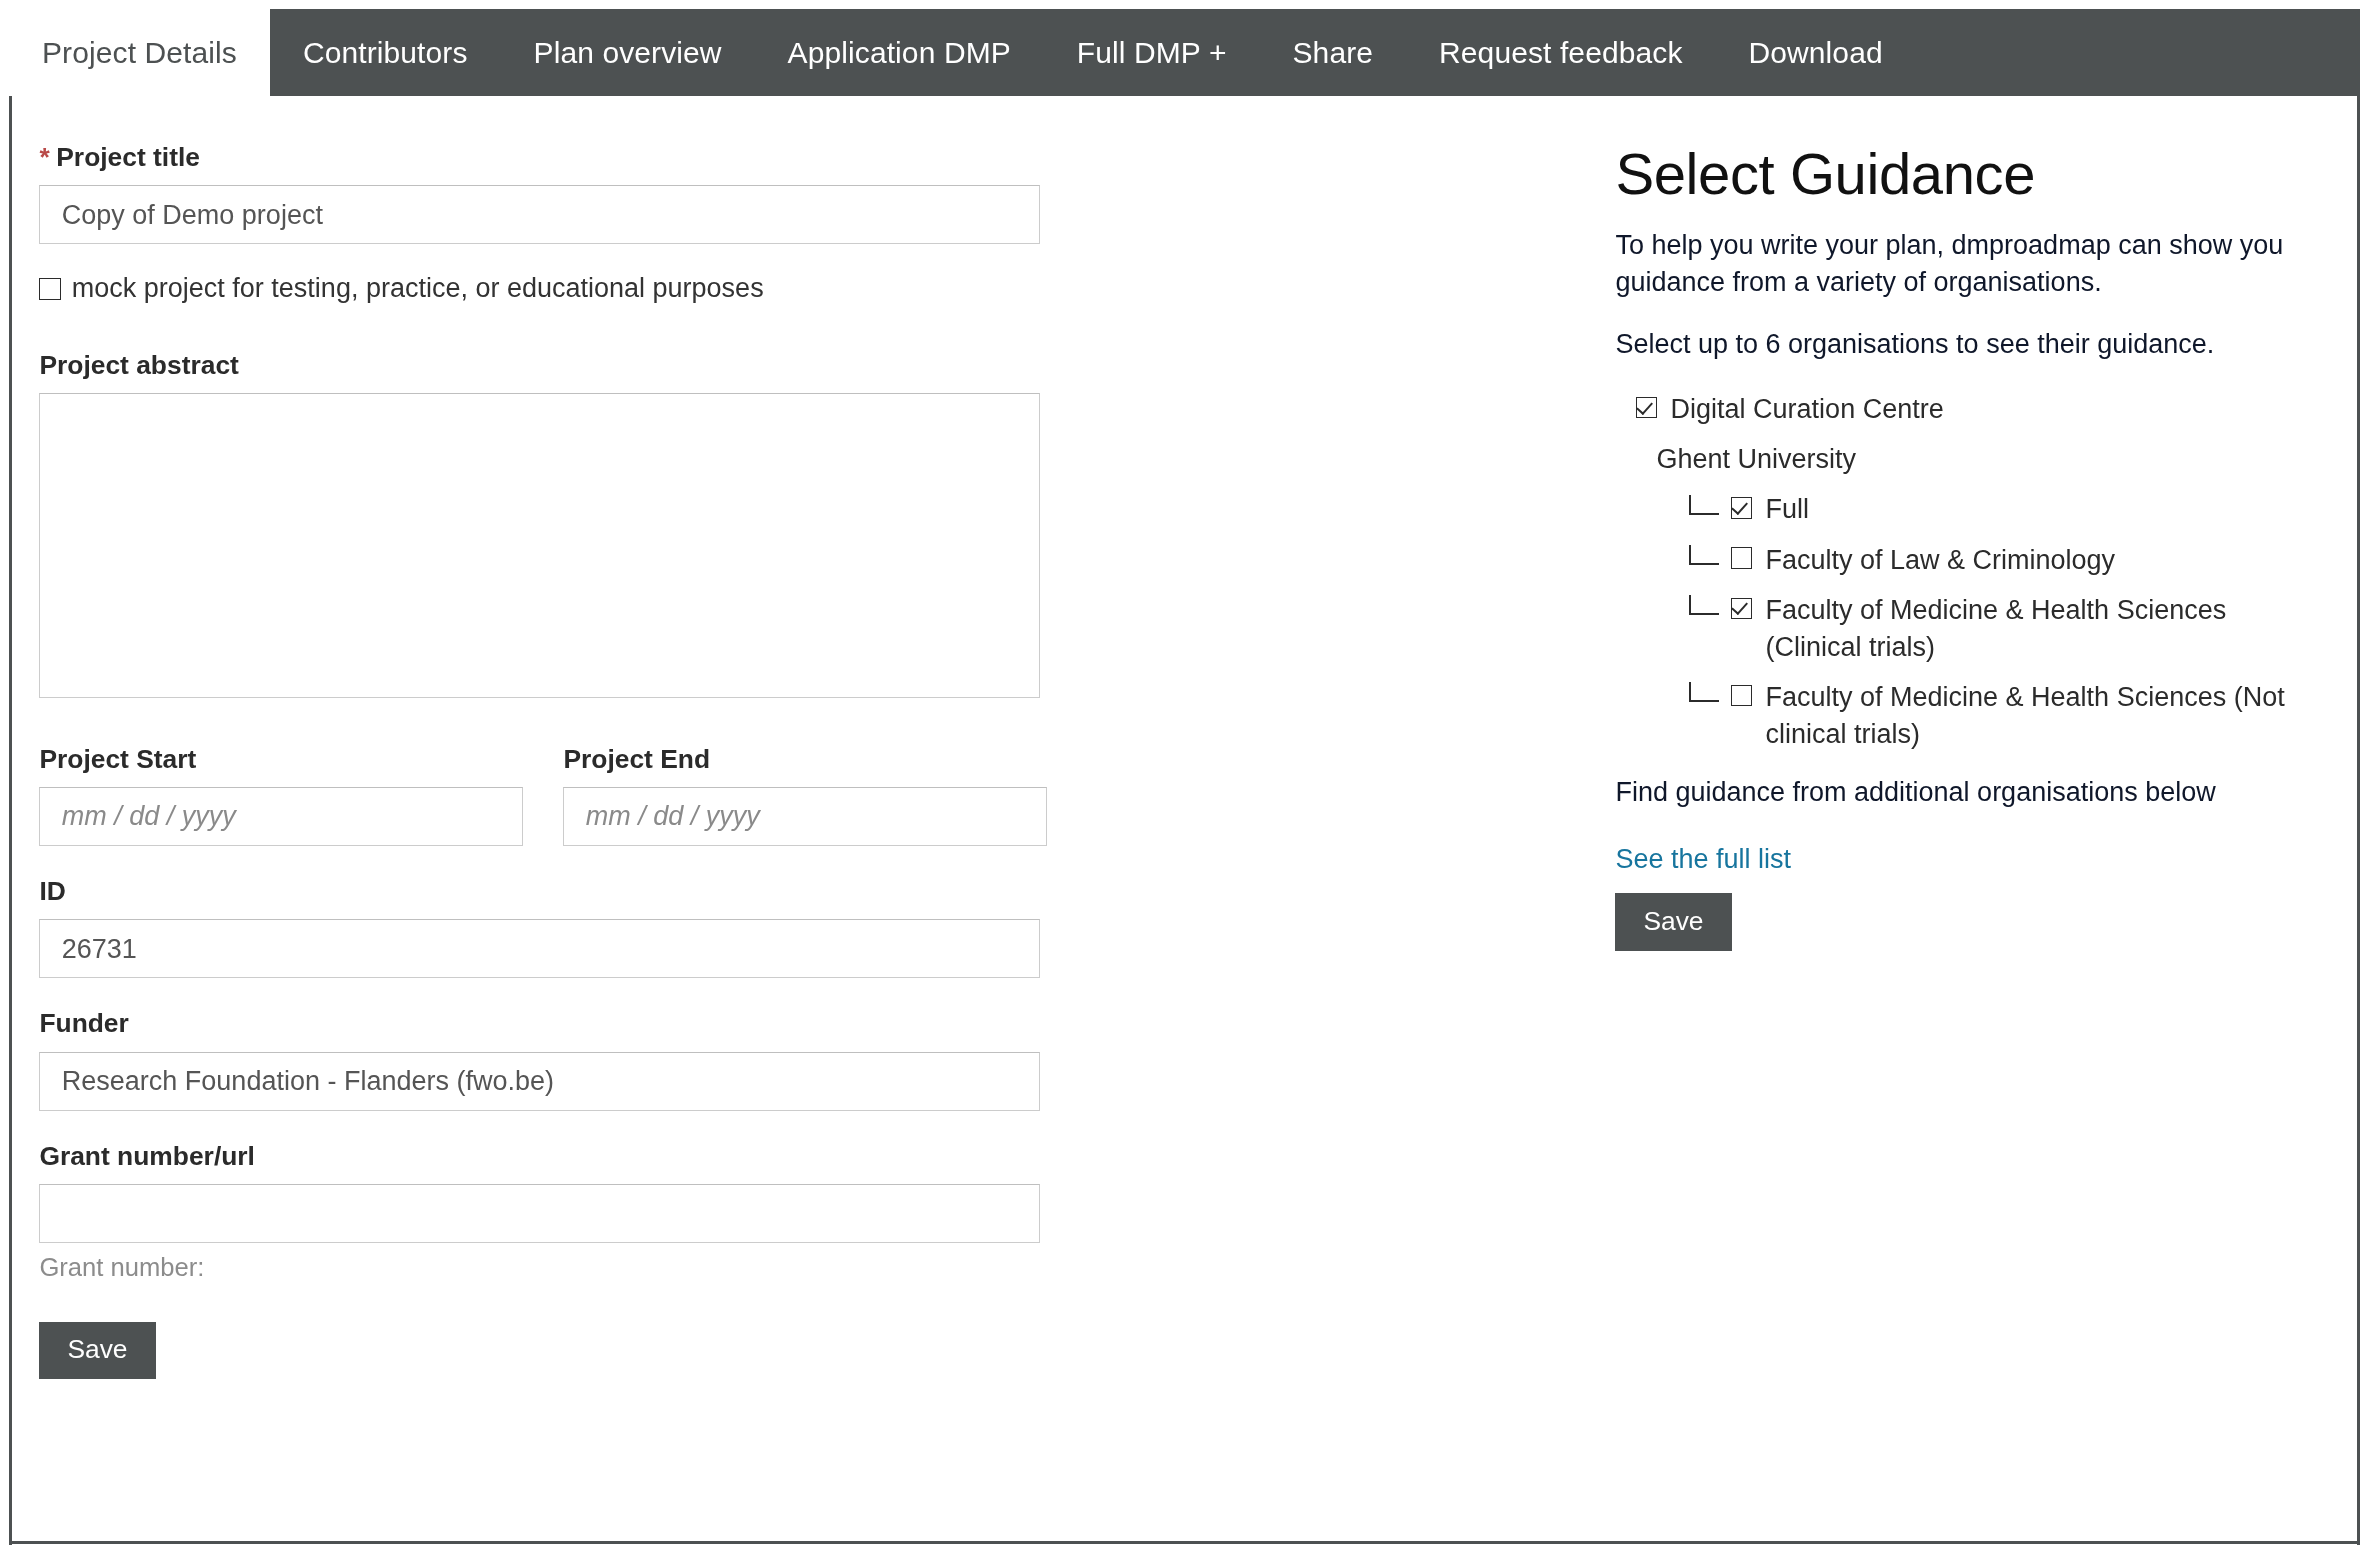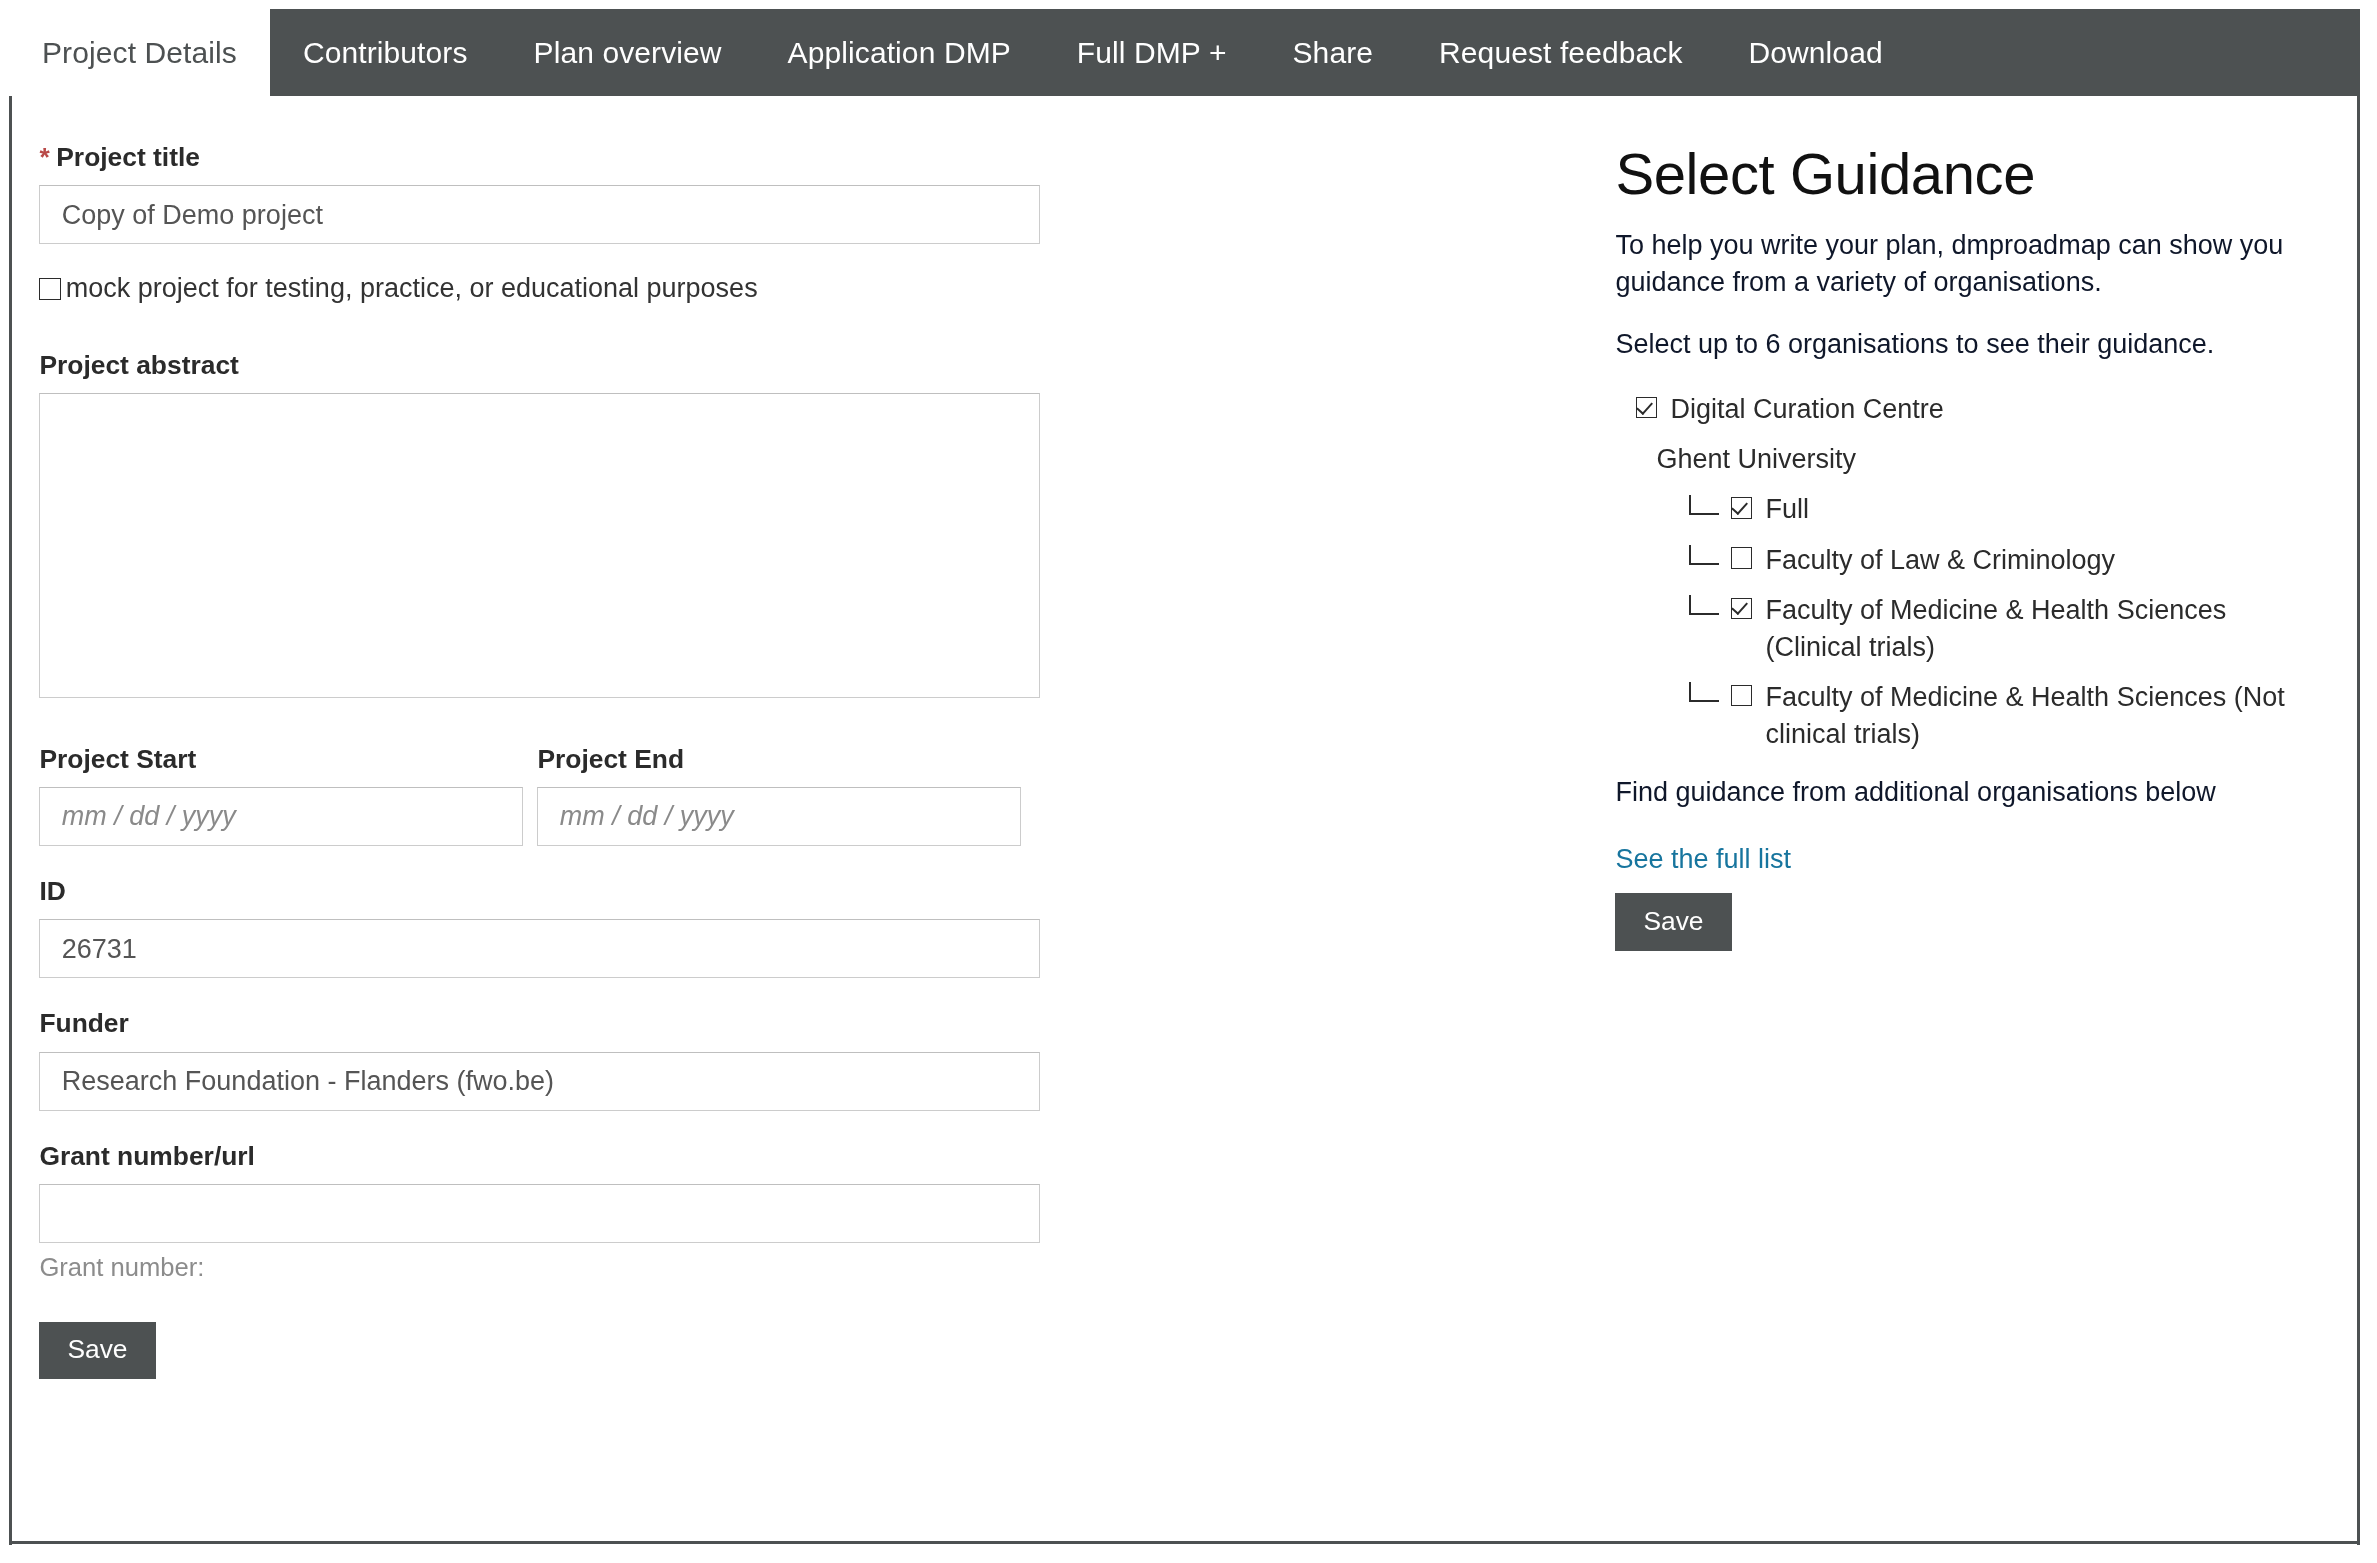--- a/index.html
+++ b/index.html
@@ -122,41 +122,41 @@
     height: 305px;
     border: 1.6px solid #cccccc;
     border-top-color: #bfbfbf;
     background: #ffffff;
     position: relative;
     font-size: 27px;
     color: #555555;
     padding: 11.5px 13.2px;
   }
 
-  .row-dates { display: flex; gap: 14px; }
+  .row-dates { display: flex; gap: 40px; }
   .date-col { width: 484px; }
   .date-input {
     box-sizing: border-box;
     width: 484px;
     height: 59px;
     border: 1.6px solid #cccccc;
     border-top-color: #bfbfbf;
     background: #ffffff;
     font-size: 27px;
     color: #8a8a8a;
     padding-left: 21.4px;
     line-height: 56px;
     white-space: nowrap;
     font-style: italic;
   }
 
   .checkbox-row {
     display: flex;
     align-items: center;
-    gap: 5px;
+    gap: 11px;
     margin-top: 30px;
   }
   .cbox {
     display: inline-block;
     width: 21.4px;
     height: 21.4px;
     border: 1.6px solid #2b2b2b;
     background: #ffffff;
     position: relative;
     box-sizing: border-box;

